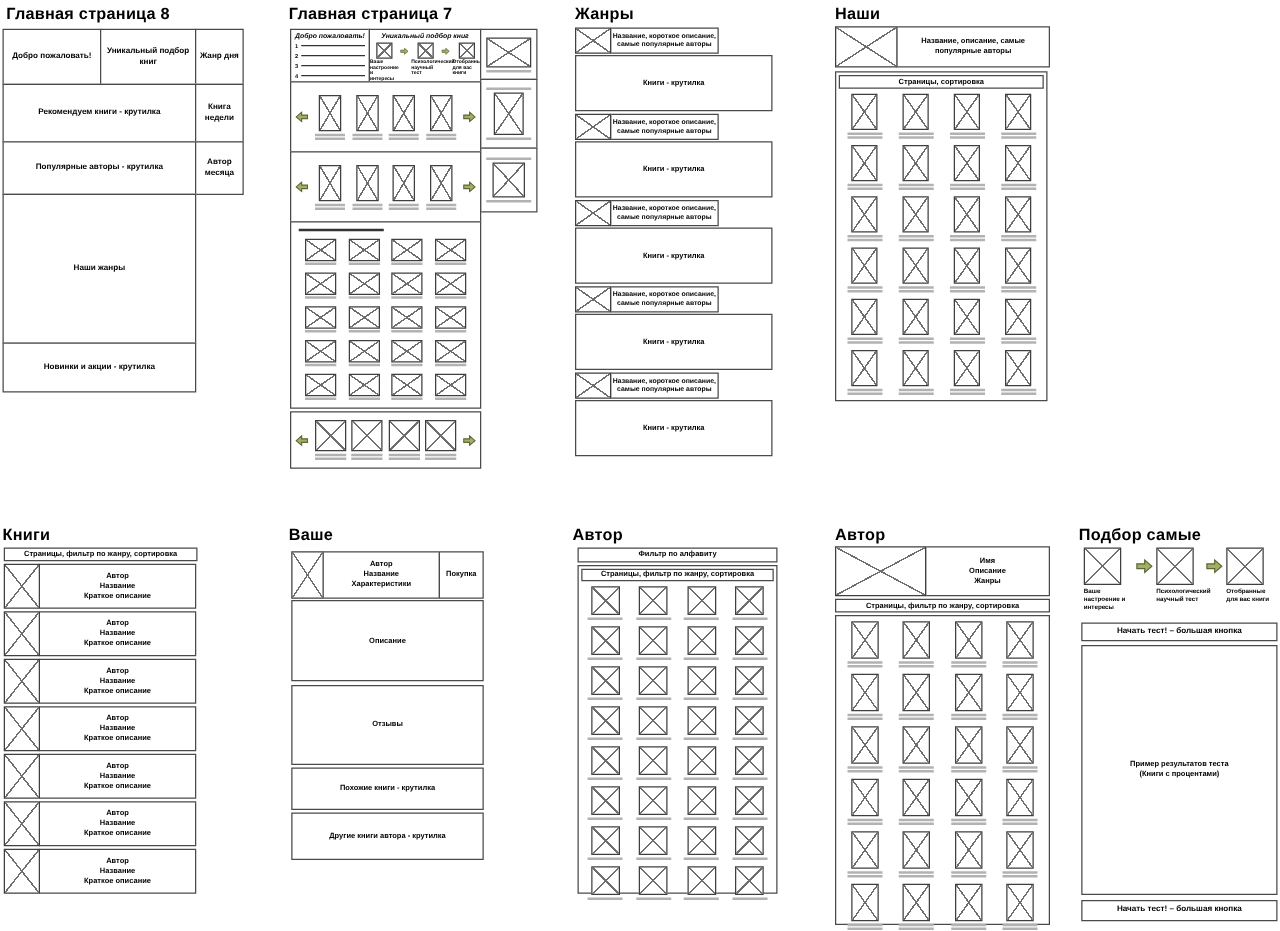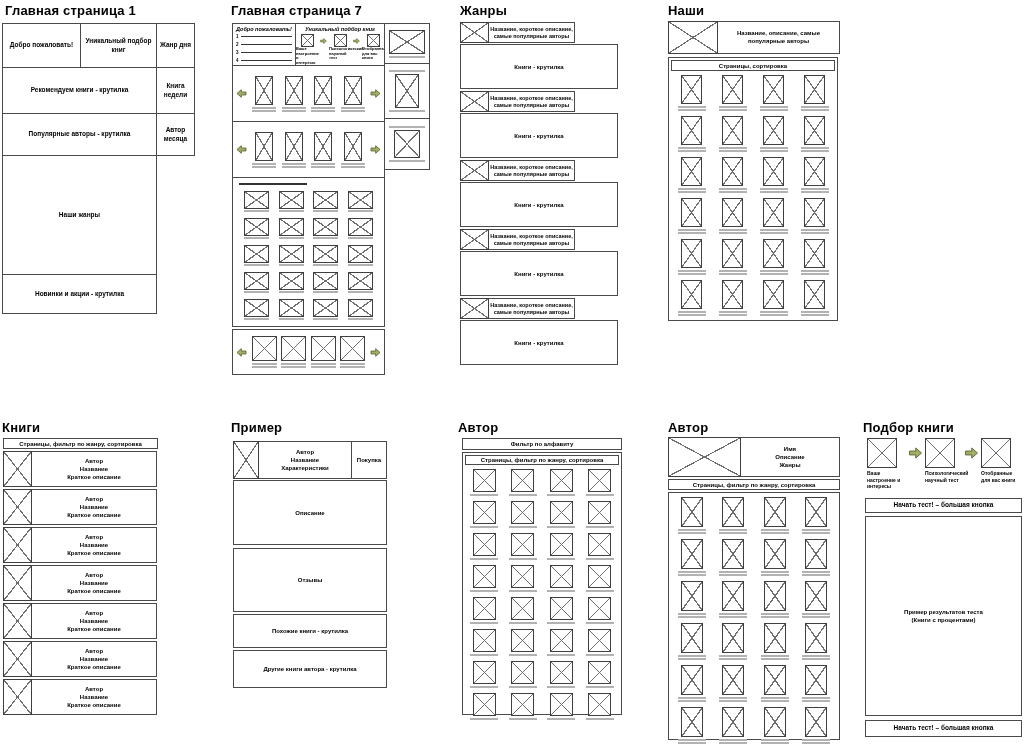--- a/index.html
+++ b/index.html
@@ -28,21 +28,21 @@
   .b25x18{width:25px;height:18px} .b21x29{width:21px;height:29px} .b23{width:23px;height:23px}
   .b22x30{width:22px;height:30px} .b29x36{width:29px;height:36px} .b30{width:30px;height:30px}
   .lines3 div { line-height:1.35; }
 </style>
 </head>
 <body>
 
 <div class="canvas">
 
   <section class="panel" style="left:2px;top:3px;width:200px;">
-    <div class="ptitle" style="margin-left:3px;">Главная страница 1</div>
+    <div class="ptitle" style="margin-left:3px;">Главная страница 8</div>
     <div class="abs" style="left:0;top:20px;width:200px;height:295px;">
       <div class="cell" style="left:0;top:0;width:79px;height:45px;">Добро пожаловать!</div>
       <div class="cell" style="left:78px;top:0;width:77px;height:45px;">Уникальный подбор книг</div>
       <div class="cell" style="left:154px;top:0;width:39px;height:45px;">Жанр дня</div>
       <div class="cell" style="left:0;top:44px;width:155px;height:47px;">Рекомендуем книги - крутилка</div>
       <div class="cell" style="left:154px;top:44px;width:39px;height:47px;">Книга недели</div>
       <div class="cell" style="left:0;top:90px;width:155px;height:43px;">Популярные авторы - крутилка</div>
       <div class="cell" style="left:154px;top:90px;width:39px;height:43px;">Автор месяца</div>
       <div class="cell" style="left:0;top:132px;width:155px;height:120px;">Наши жанры</div>
       <div class="cell" style="left:0;top:251px;width:155px;height:40px;">Новинки и акции - крутилка</div>
@@ -576,21 +576,21 @@
         <div class="box lines3" style="width:126px;height:36px;margin-left:-1px;display:flex;flex-direction:column;align-items:center;justify-content:center;font-size:6px;font-weight:bold;text-align:center;">
           <div>Автор</div>
           <div>Название</div>
           <div>Краткое описание</div>
         </div>
       </div>
     </div>
   </section>
 
   <section class="panel" style="left:228px;top:420px;width:165px;">
-    <div class="ptitle" style="margin-left:3px;">Пример</div>
+    <div class="ptitle" style="margin-left:3px;">Ваше</div>
     <div class="abs" style="left:5px;top:21px;width:154px;height:250px;">
       <div style="display:flex;">
         <div class="xbox" style="width:26px;height:38px;"></div>
         <div class="box lines3" style="width:94px;height:38px;margin-left:-1px;display:flex;flex-direction:column;align-items:center;justify-content:center;font-size:6px;font-weight:bold;text-align:center;">
           <div>Автор</div>
           <div>Название</div>
           <div>Характеристики</div>
         </div>
         <div class="box" style="width:36px;height:38px;margin-left:-1px;display:flex;align-items:center;justify-content:center;font-size:6px;font-weight:bold;">Покупка</div>
       </div>
@@ -924,21 +924,21 @@
         <div class="stack" style="gap:2px;">
             <div class="xbox b22x30"></div>
             <div class="ln w28"></div>
             <div class="ln w28" style="margin-top:-1px;"></div>
           </div>
       </div>
     </div>
   </section>
 
   <section class="panel" style="left:863px;top:420px;width:161px;">
-    <div class="ptitle">Подбор книги</div>
+    <div class="ptitle">Подбор самые</div>
     <div class="abs" style="left:0;top:18px;width:161px;height:62px;">
       <div class="abs" style="left:4px;top:0;width:38px;">
         <div class="xbox b30"></div>
         <div style="font-size:5px;font-weight:bold;line-height:1.3;margin-top:2px;">Ваше настроение и интересы</div>
       </div>
       <svg class="arr abs" style="left:45px;top:9px;" width="15" height="12" viewBox="0 0 12 10">
           <path d="M1 3.4 H6.2 V0.8 L11 5 6.2 9.2 V6.6 H1 z" fill="#a2af66" stroke="#5d6836" stroke-width="0.8"></path>
         </svg>
       <div class="abs" style="left:62px;top:0;width:40px;">
         <div class="xbox b30"></div>

